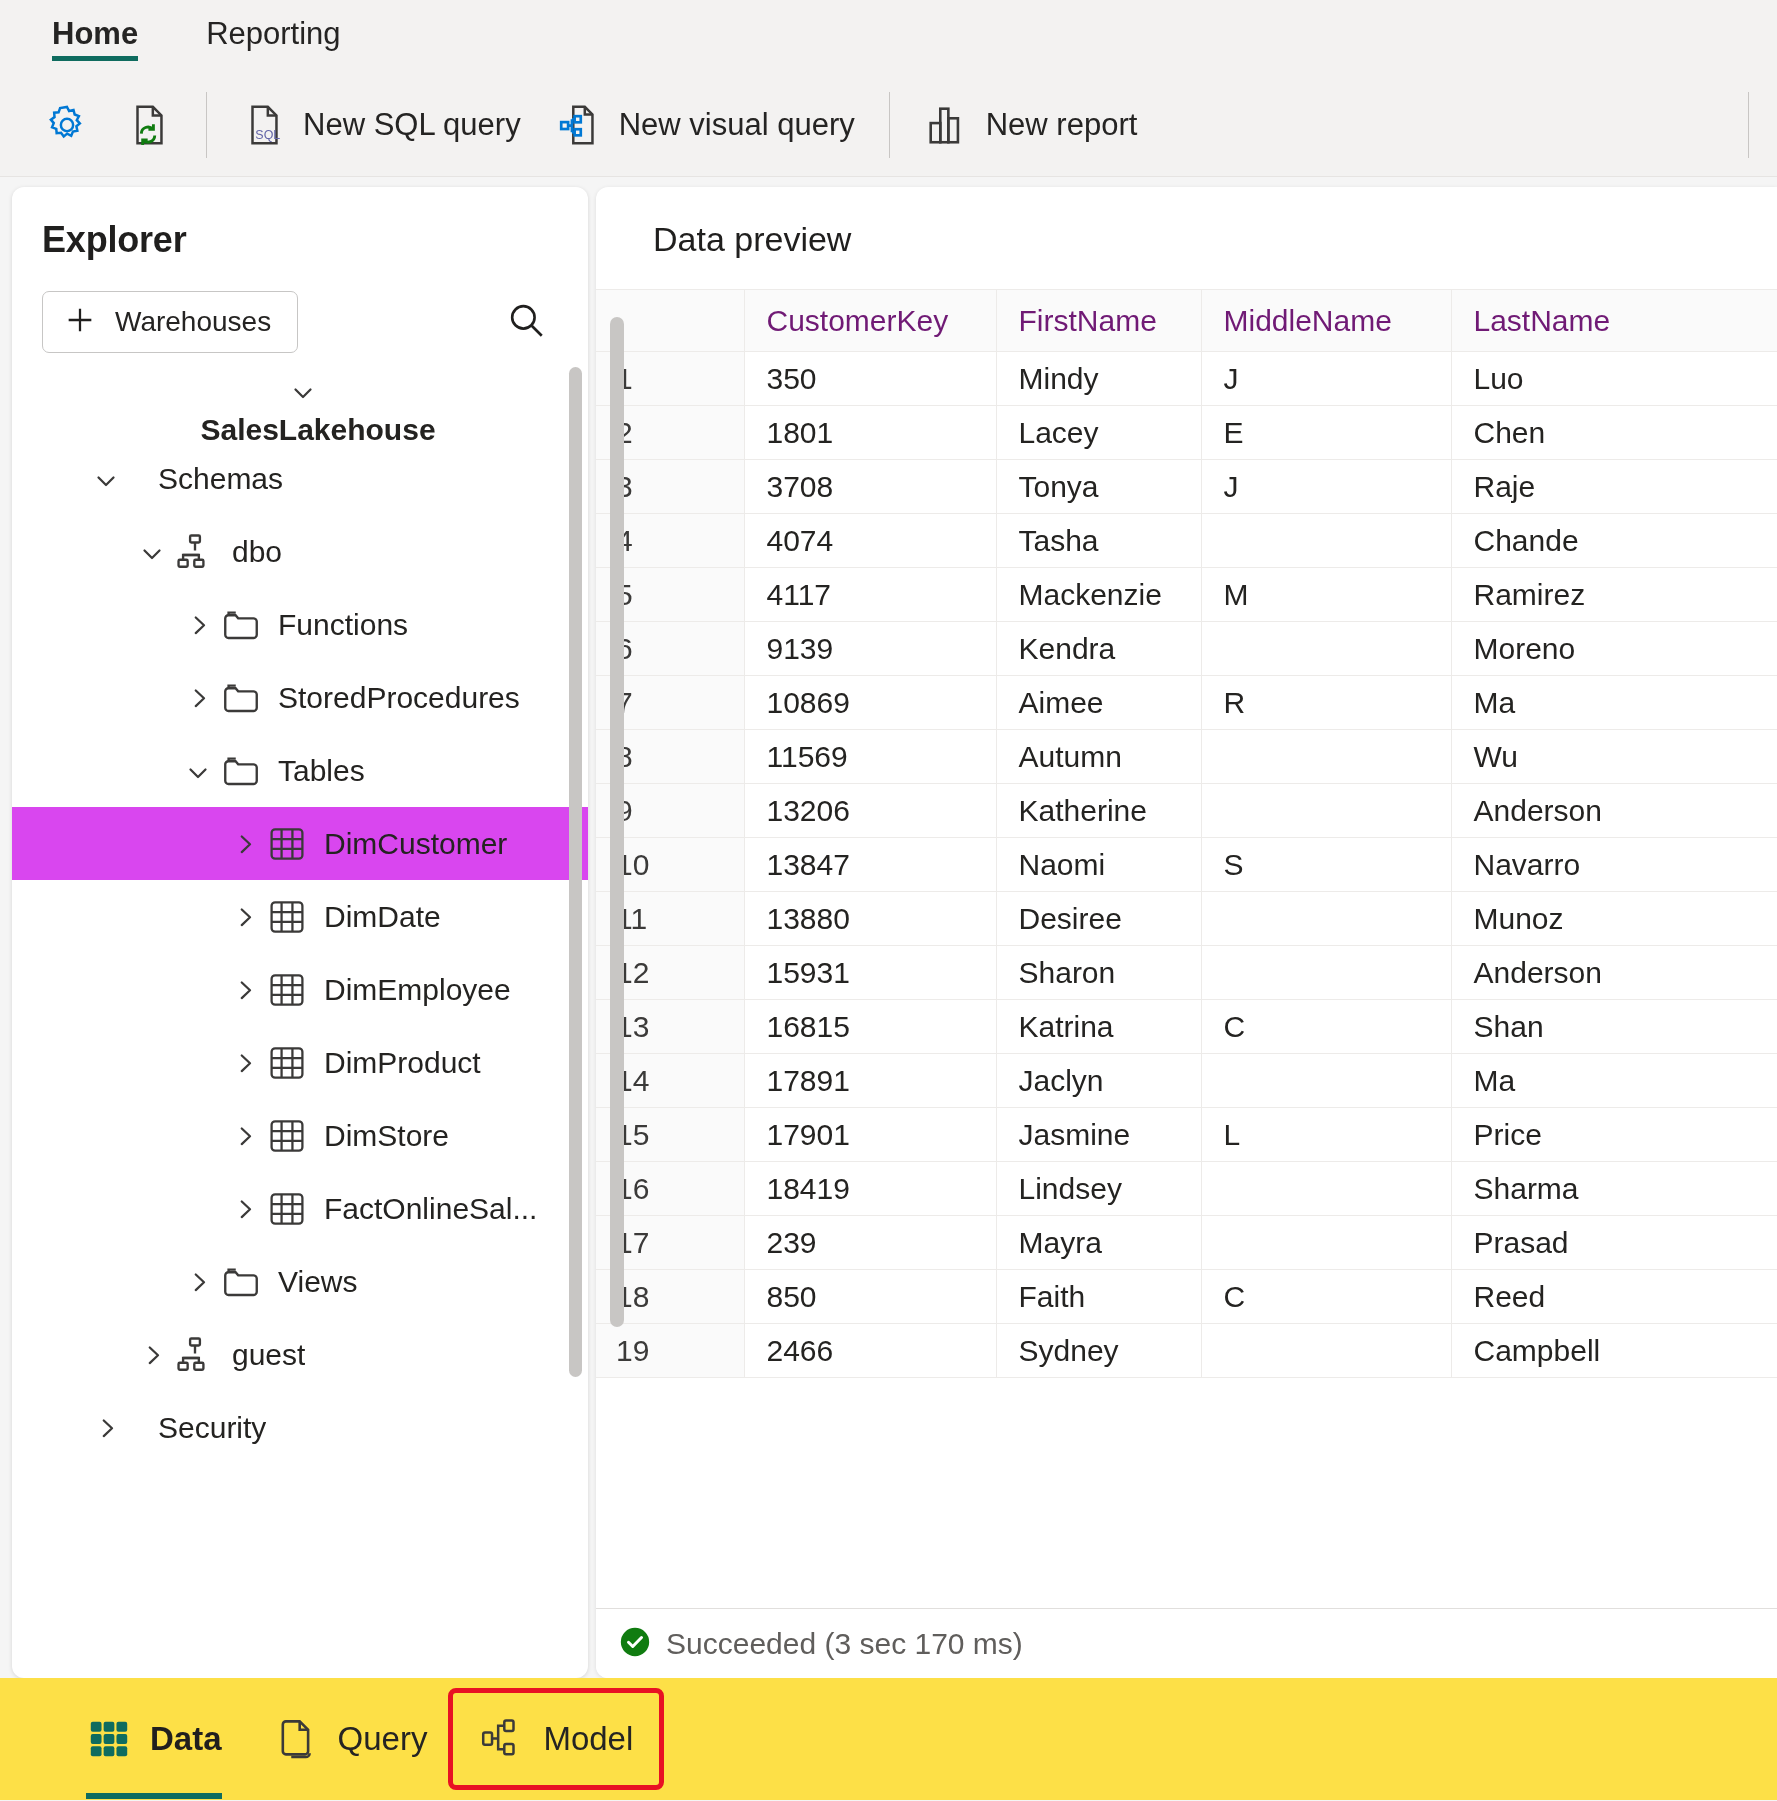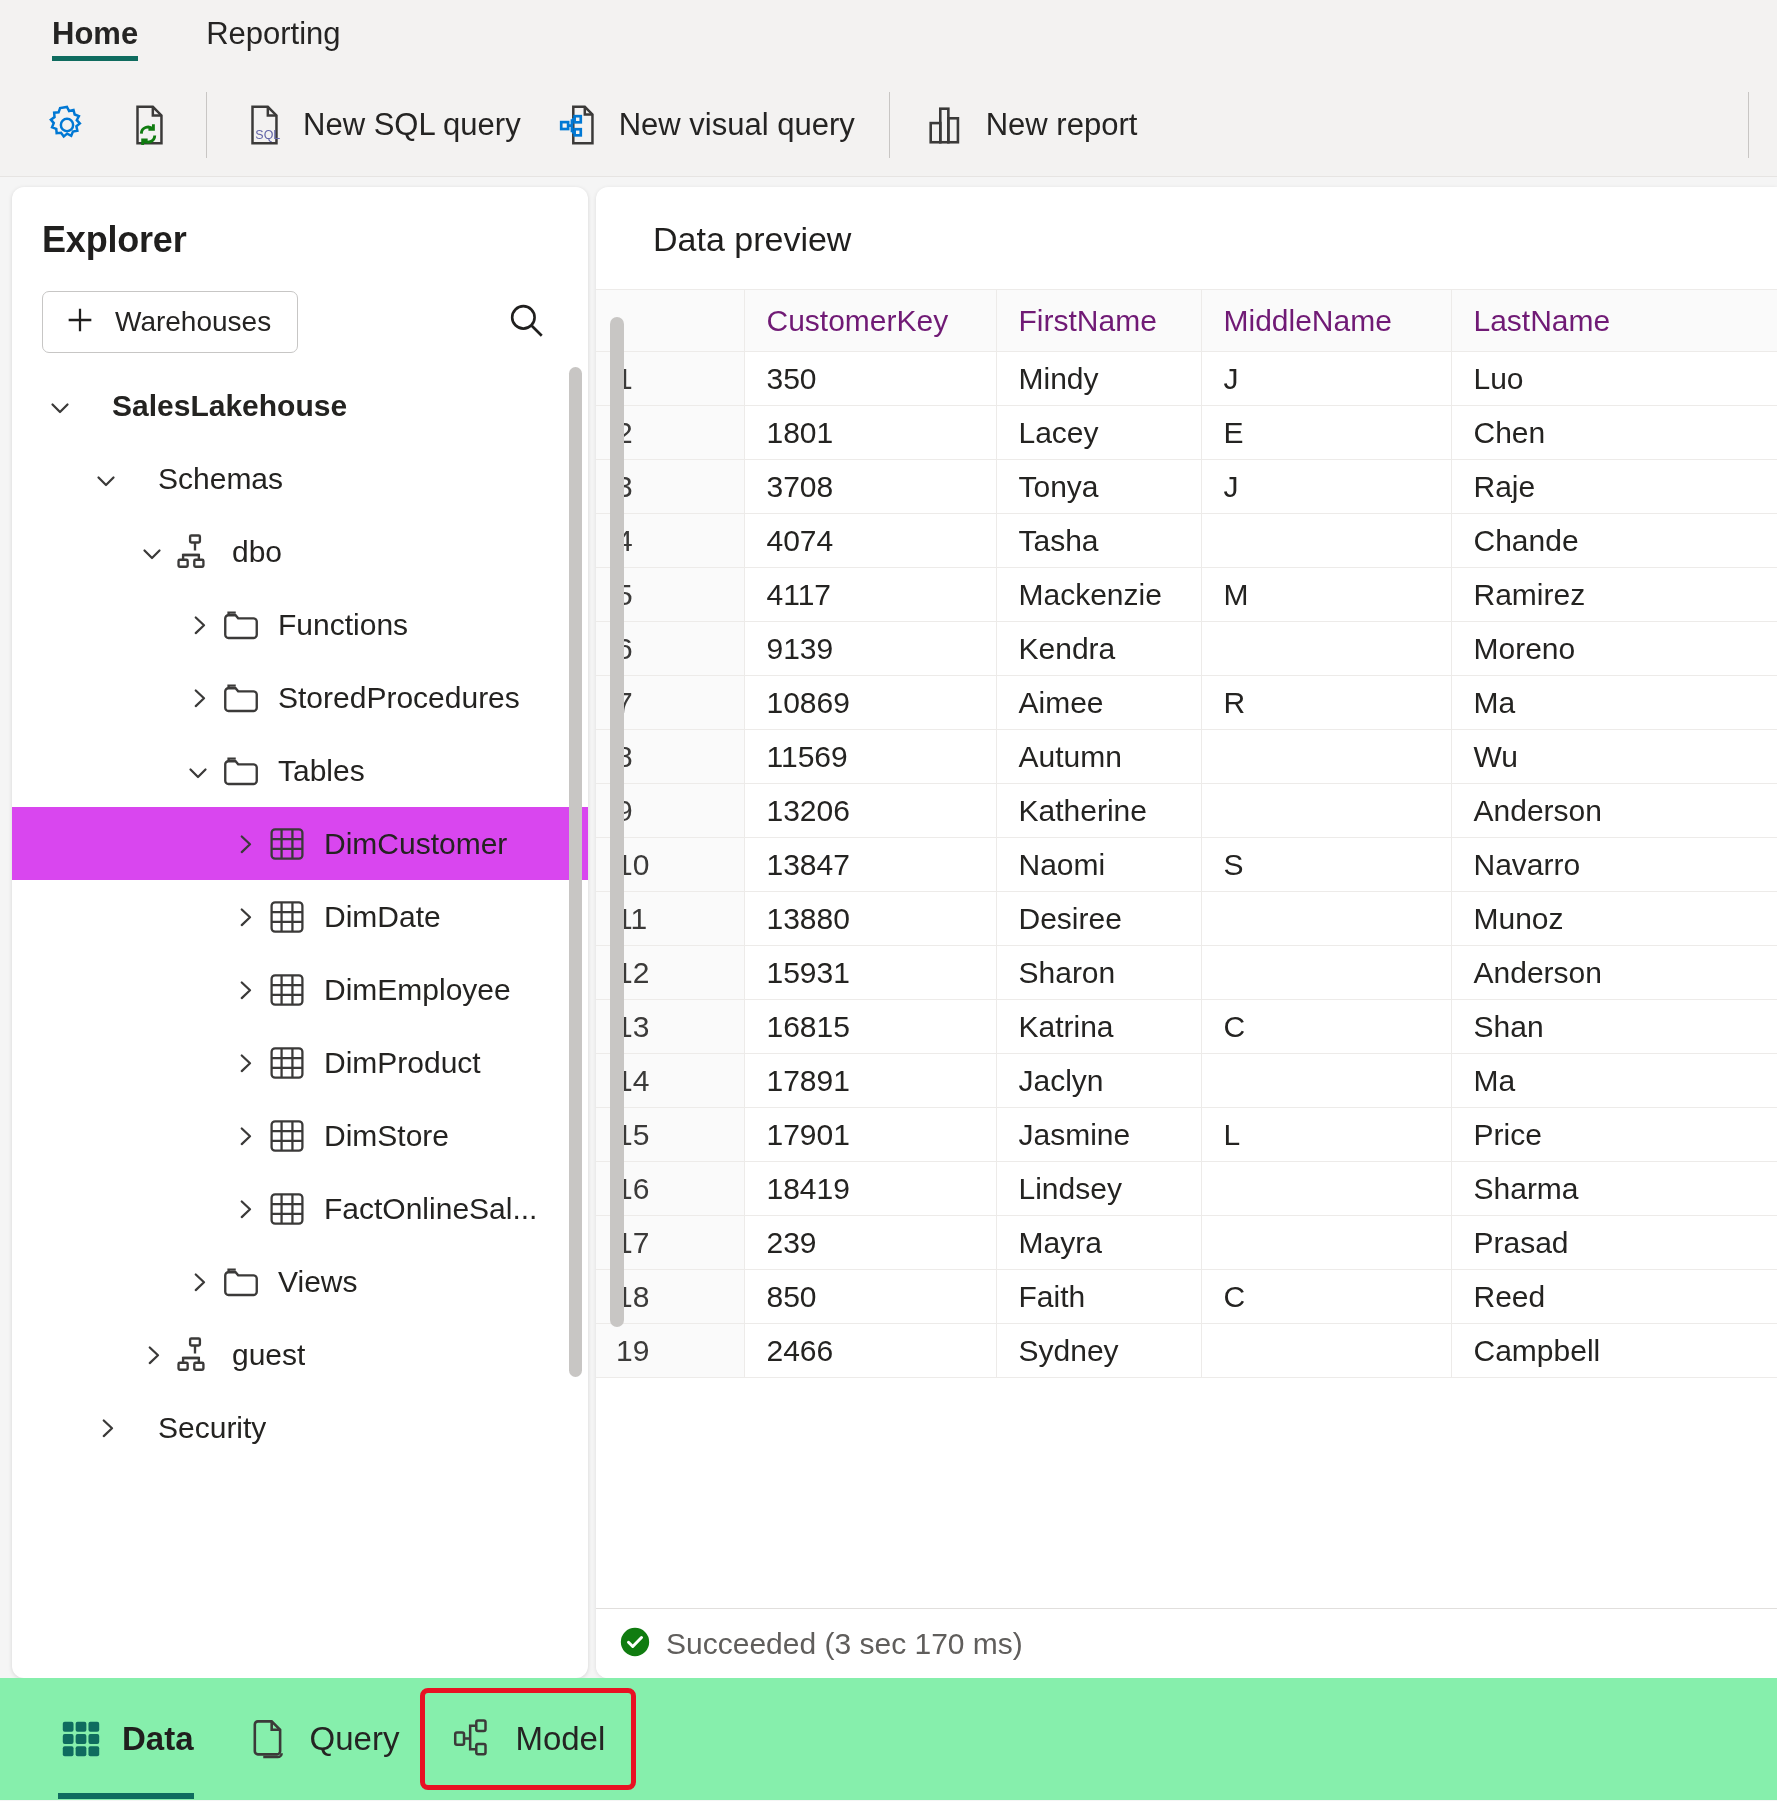--- a/index.html
+++ b/index.html
@@ -244,24 +244,24 @@
     background: #ffffff;
   }
   .status-text {
     font-size: 30px;
     color: #605e5c;
   }
 
   
   .bottom-nav {
     height: 122px;
-    background: #86efac;
+    background: #fde047;
     display: flex;
     align-items: center;
-    padding-left: 32px;
+    padding-left: 60px;
     gap: 0;
     position: relative;
   }
   .bn-item {
     display: flex;
     align-items: center;
     gap: 18px;
     height: 92px;
     padding: 0 26px;
     cursor: pointer;
@@ -386,21 +386,21 @@
         <span>
           <svg width="42" height="42" viewBox="0 0 24 24" fill="none" stroke="#201f1e" stroke-width="1.5">
             <circle cx="10.5" cy="10.5" r="6.4"></circle>
             <path d="M15.3 15.3L21 21"></path>
           </svg>
         </span>
       </div>
     </div>
 
     <div class="tree" id="tree-root">
-        <div class="tree-row" style="padding-left: 26px;">
+        <div class="tree-row" style="padding-left: 26px; flex-direction: column;">
           <span class="chev">
             <svg width="30" height="30" viewBox="0 0 20 20" fill="none" stroke="#3b3a39" stroke-width="1.5" stroke-linecap="round" stroke-linejoin="round">
               <path d="M5 9l5 5 5-5"></path>
             </svg>
           </span>
           <span class="tree-label bold" style="margin-left: 30px;">SalesLakehouse</span>
         </div>
         <div class="tree-row" style="padding-left: 72px;">
           <span class="chev">
             <svg width="30" height="30" viewBox="0 0 20 20" fill="none" stroke="#3b3a39" stroke-width="1.5" stroke-linecap="round" stroke-linejoin="round">

